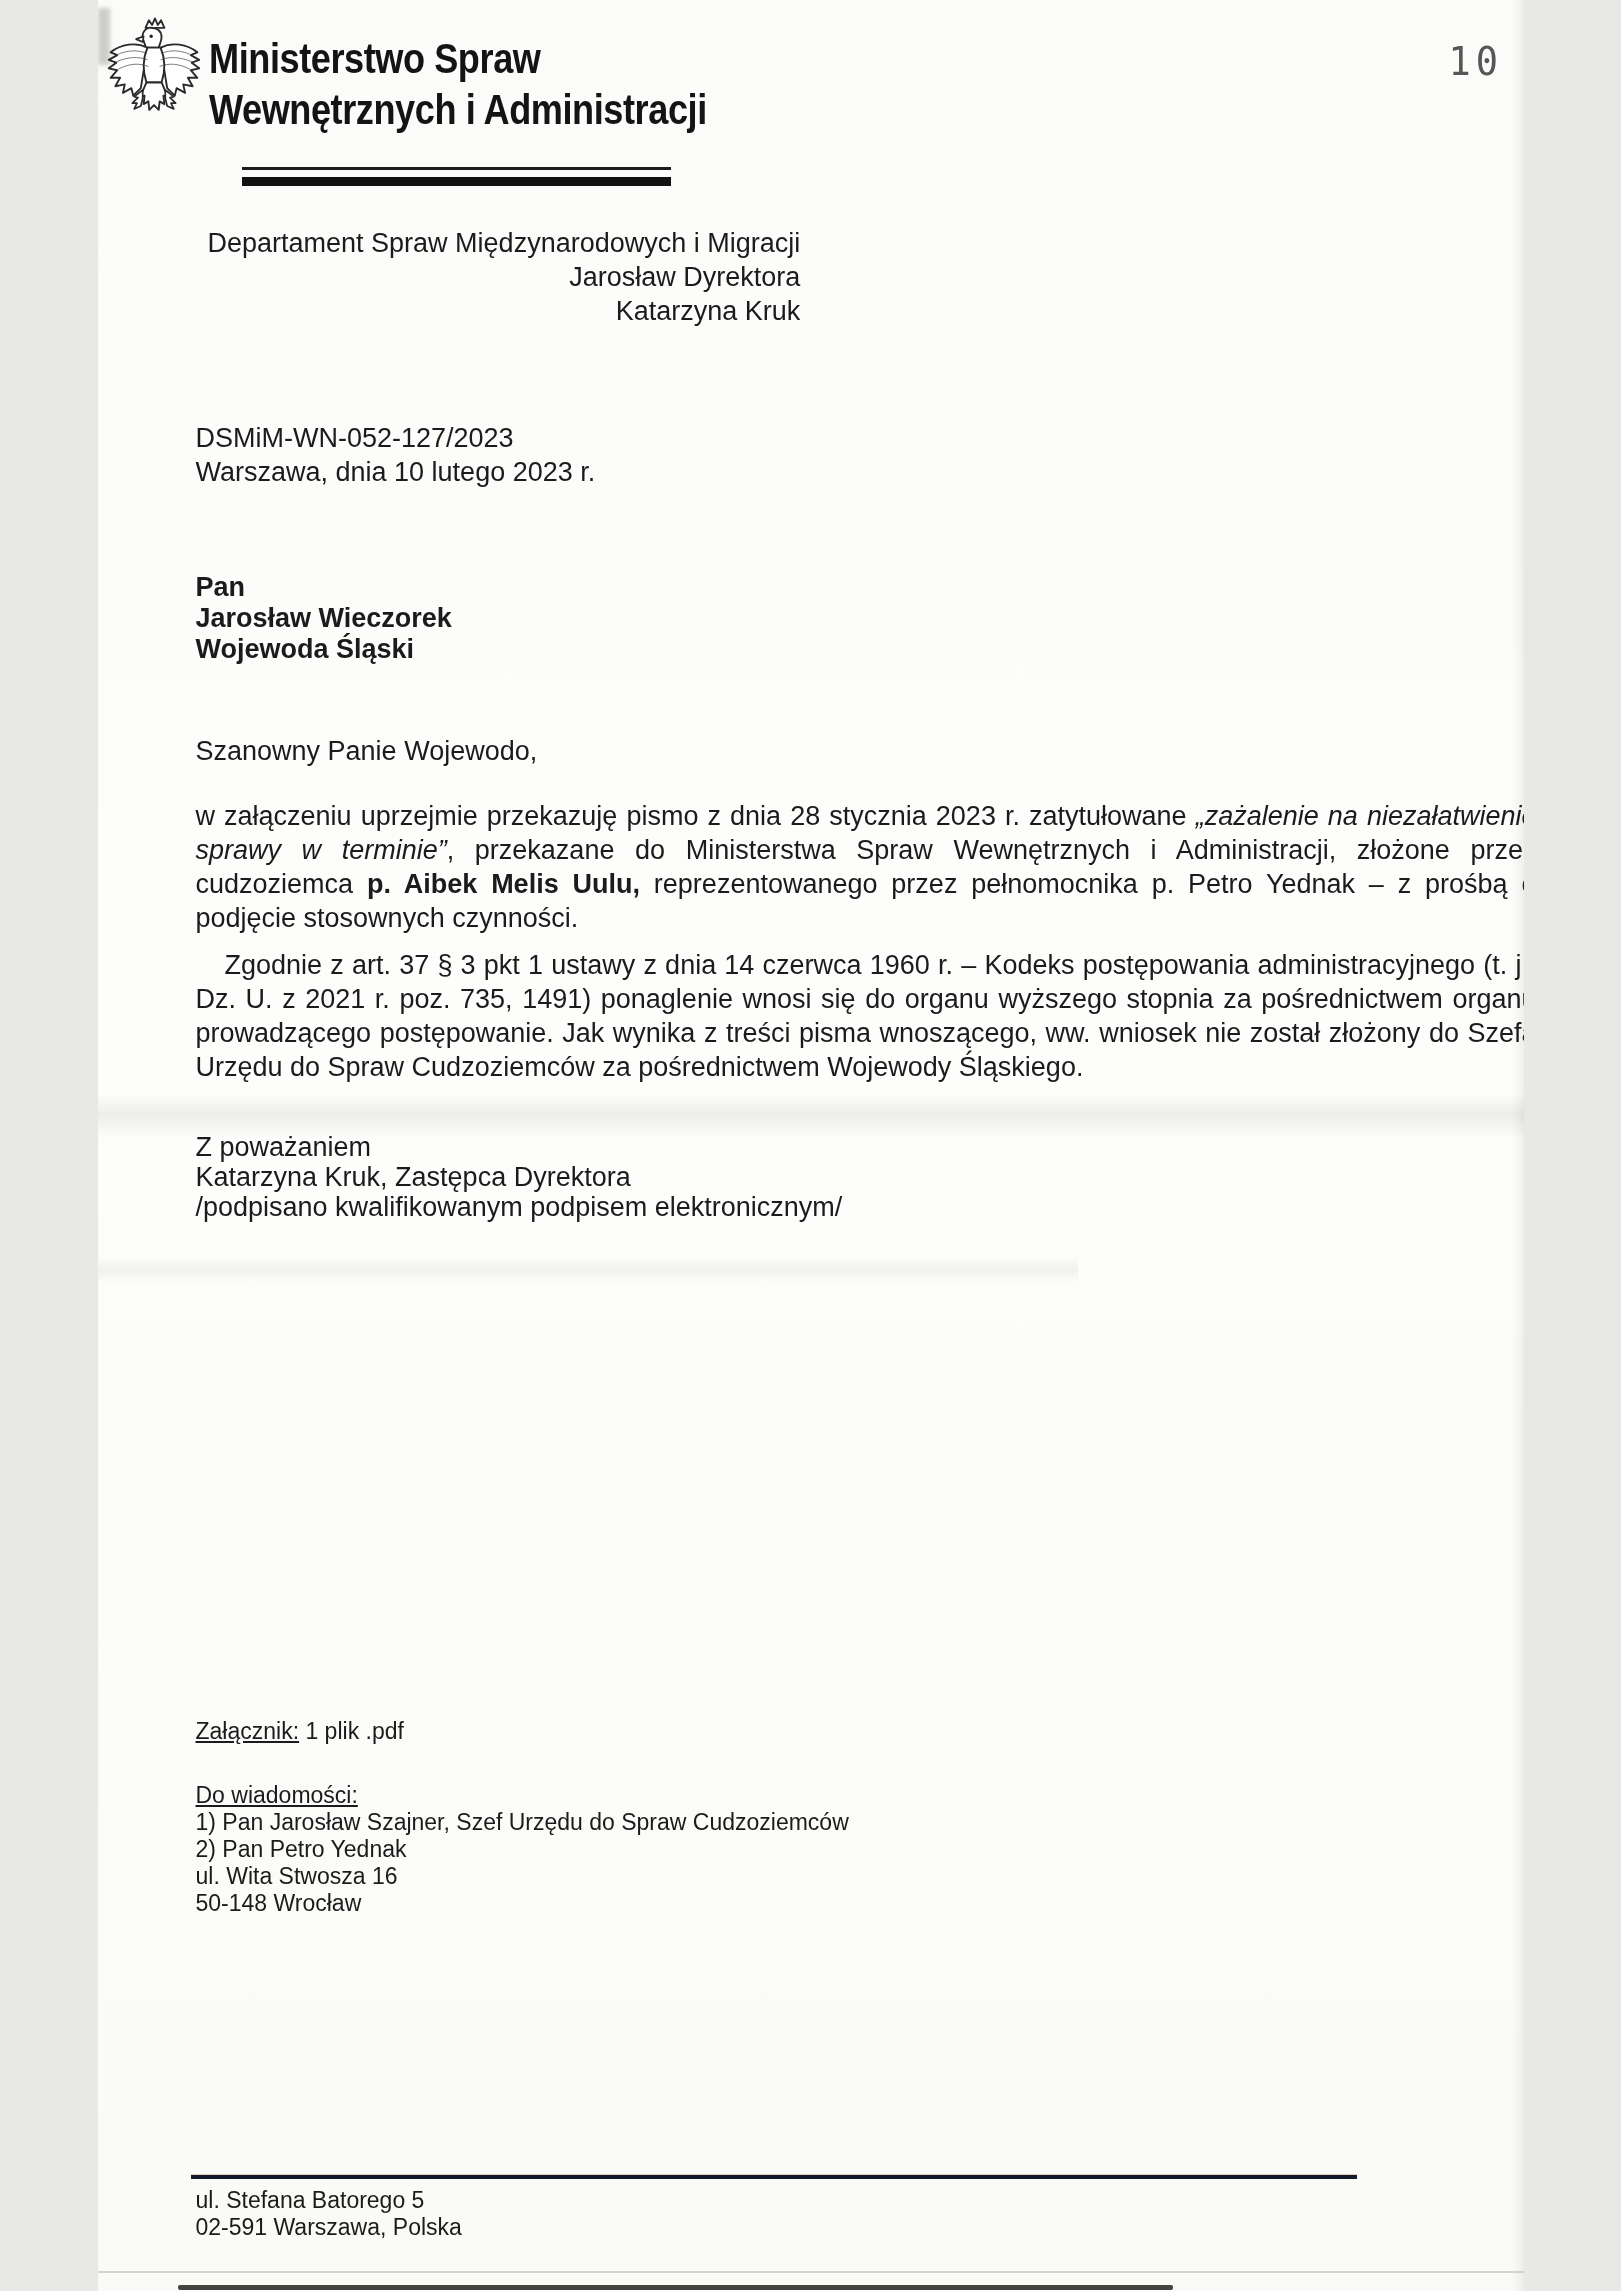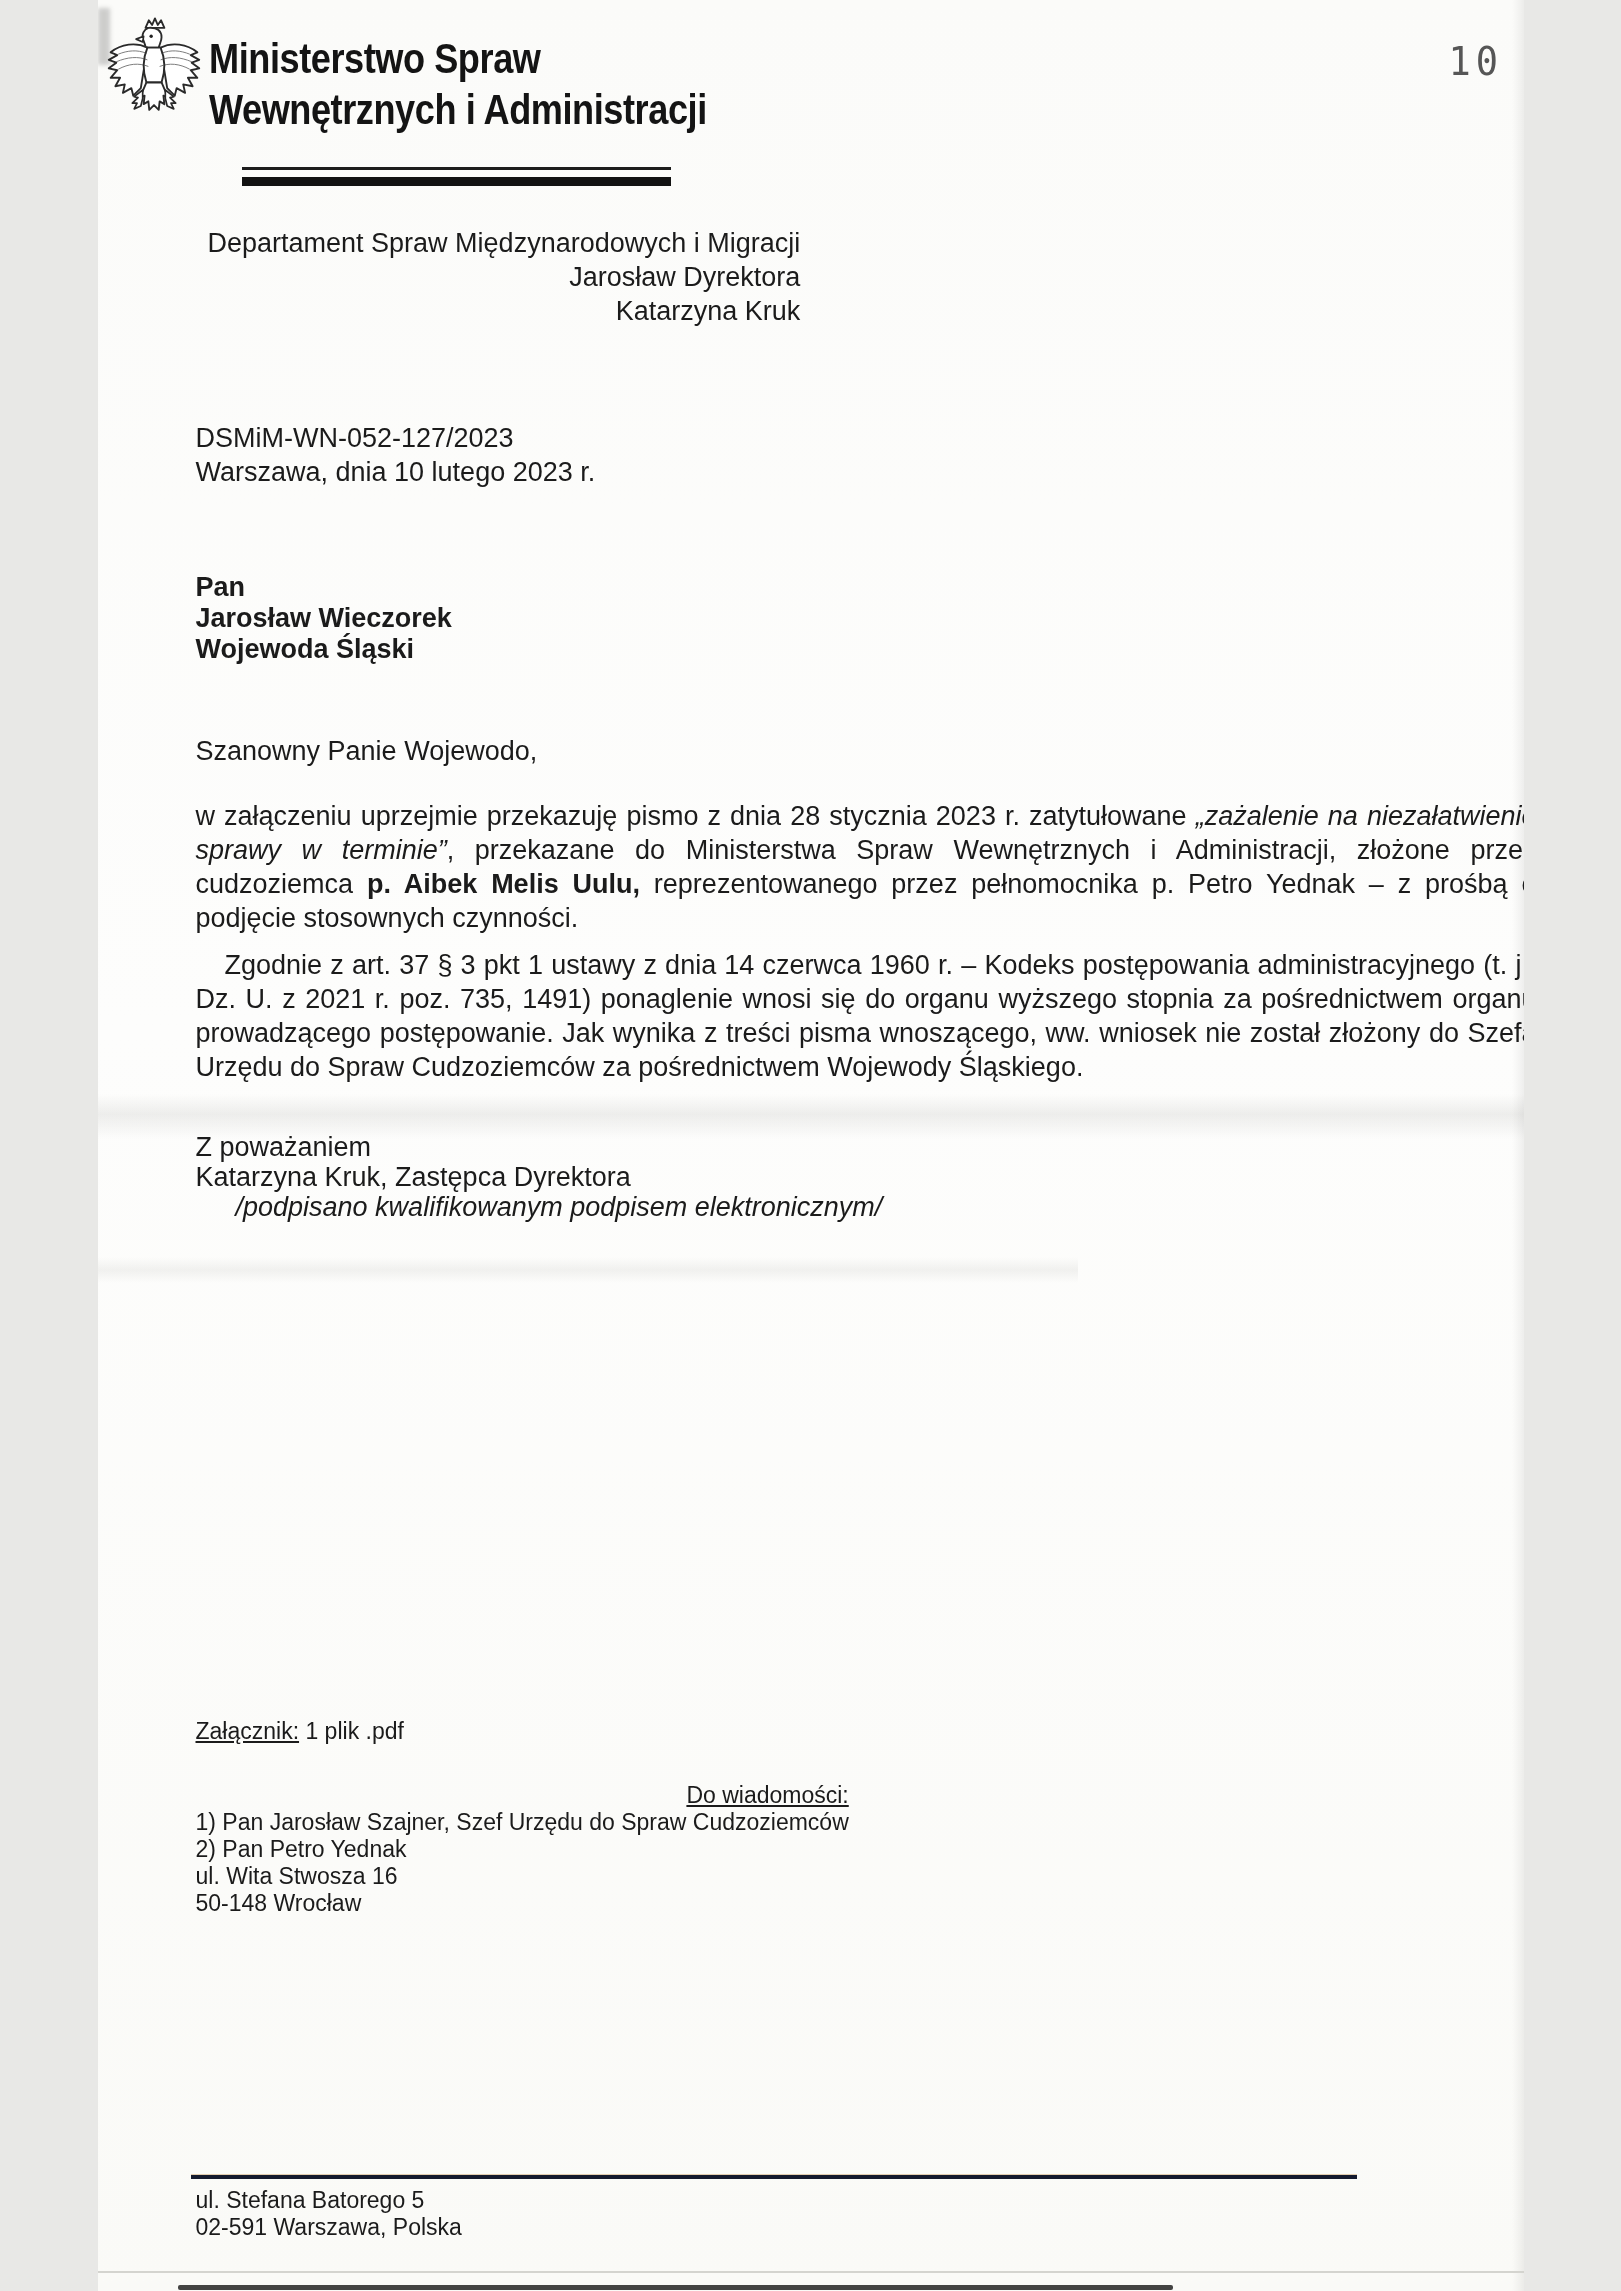--- a/index.html
+++ b/index.html
@@ -27,23 +27,23 @@
   
   .block{font-size:27px;line-height:34px;white-space:nowrap;}
   .sender{left:110px;top:226px;text-align:right;}
   .reference{left:98px;top:421px;}
   .addressee{left:98px;top:572px;font-weight:700;line-height:31px;}
   .greeting{left:98px;top:736px;font-size:27px;}
   .para{left:98px;width:1341px;font-size:27px;line-height:34px;text-align:justify;}
   .para1{top:799px;}
   .para2{top:948px;text-indent:29px;}
   .closing{left:98px;top:1132px;font-size:27px;line-height:30px;white-space:nowrap;}
-  .closing .note{font-style:italic;margin-left:40px;}
+  .closing .note{}
   .attachment{left:98px;top:1718px;font-size:23px;white-space:nowrap;}
-  .underlined{text-decoration:underline;text-align:right;}
+  .underlined{text-decoration:underline;}
   .cc{left:98px;top:1782px;font-size:23px;line-height:27px;white-space:nowrap;}
   .footer-rule{left:93px;top:2175px;width:1166px;height:3.9px;background:#141a2e;
     box-shadow:0 -1px 0 rgba(180,120,40,.35);}
   .footer{left:98px;top:2187px;font-size:23px;line-height:27.4px;white-space:nowrap;}
   em.q{font-style:italic;}
   strong.b{font-weight:700;}
   
   .band1{left:0;top:1094px;width:1621px;height:45px;
     background:linear-gradient(180deg,rgba(110,110,104,0) 0%,rgba(110,110,104,.11) 45%,rgba(110,110,104,0) 100%);}
   .band2{left:0;top:1257px;width:980px;height:25.5px;

